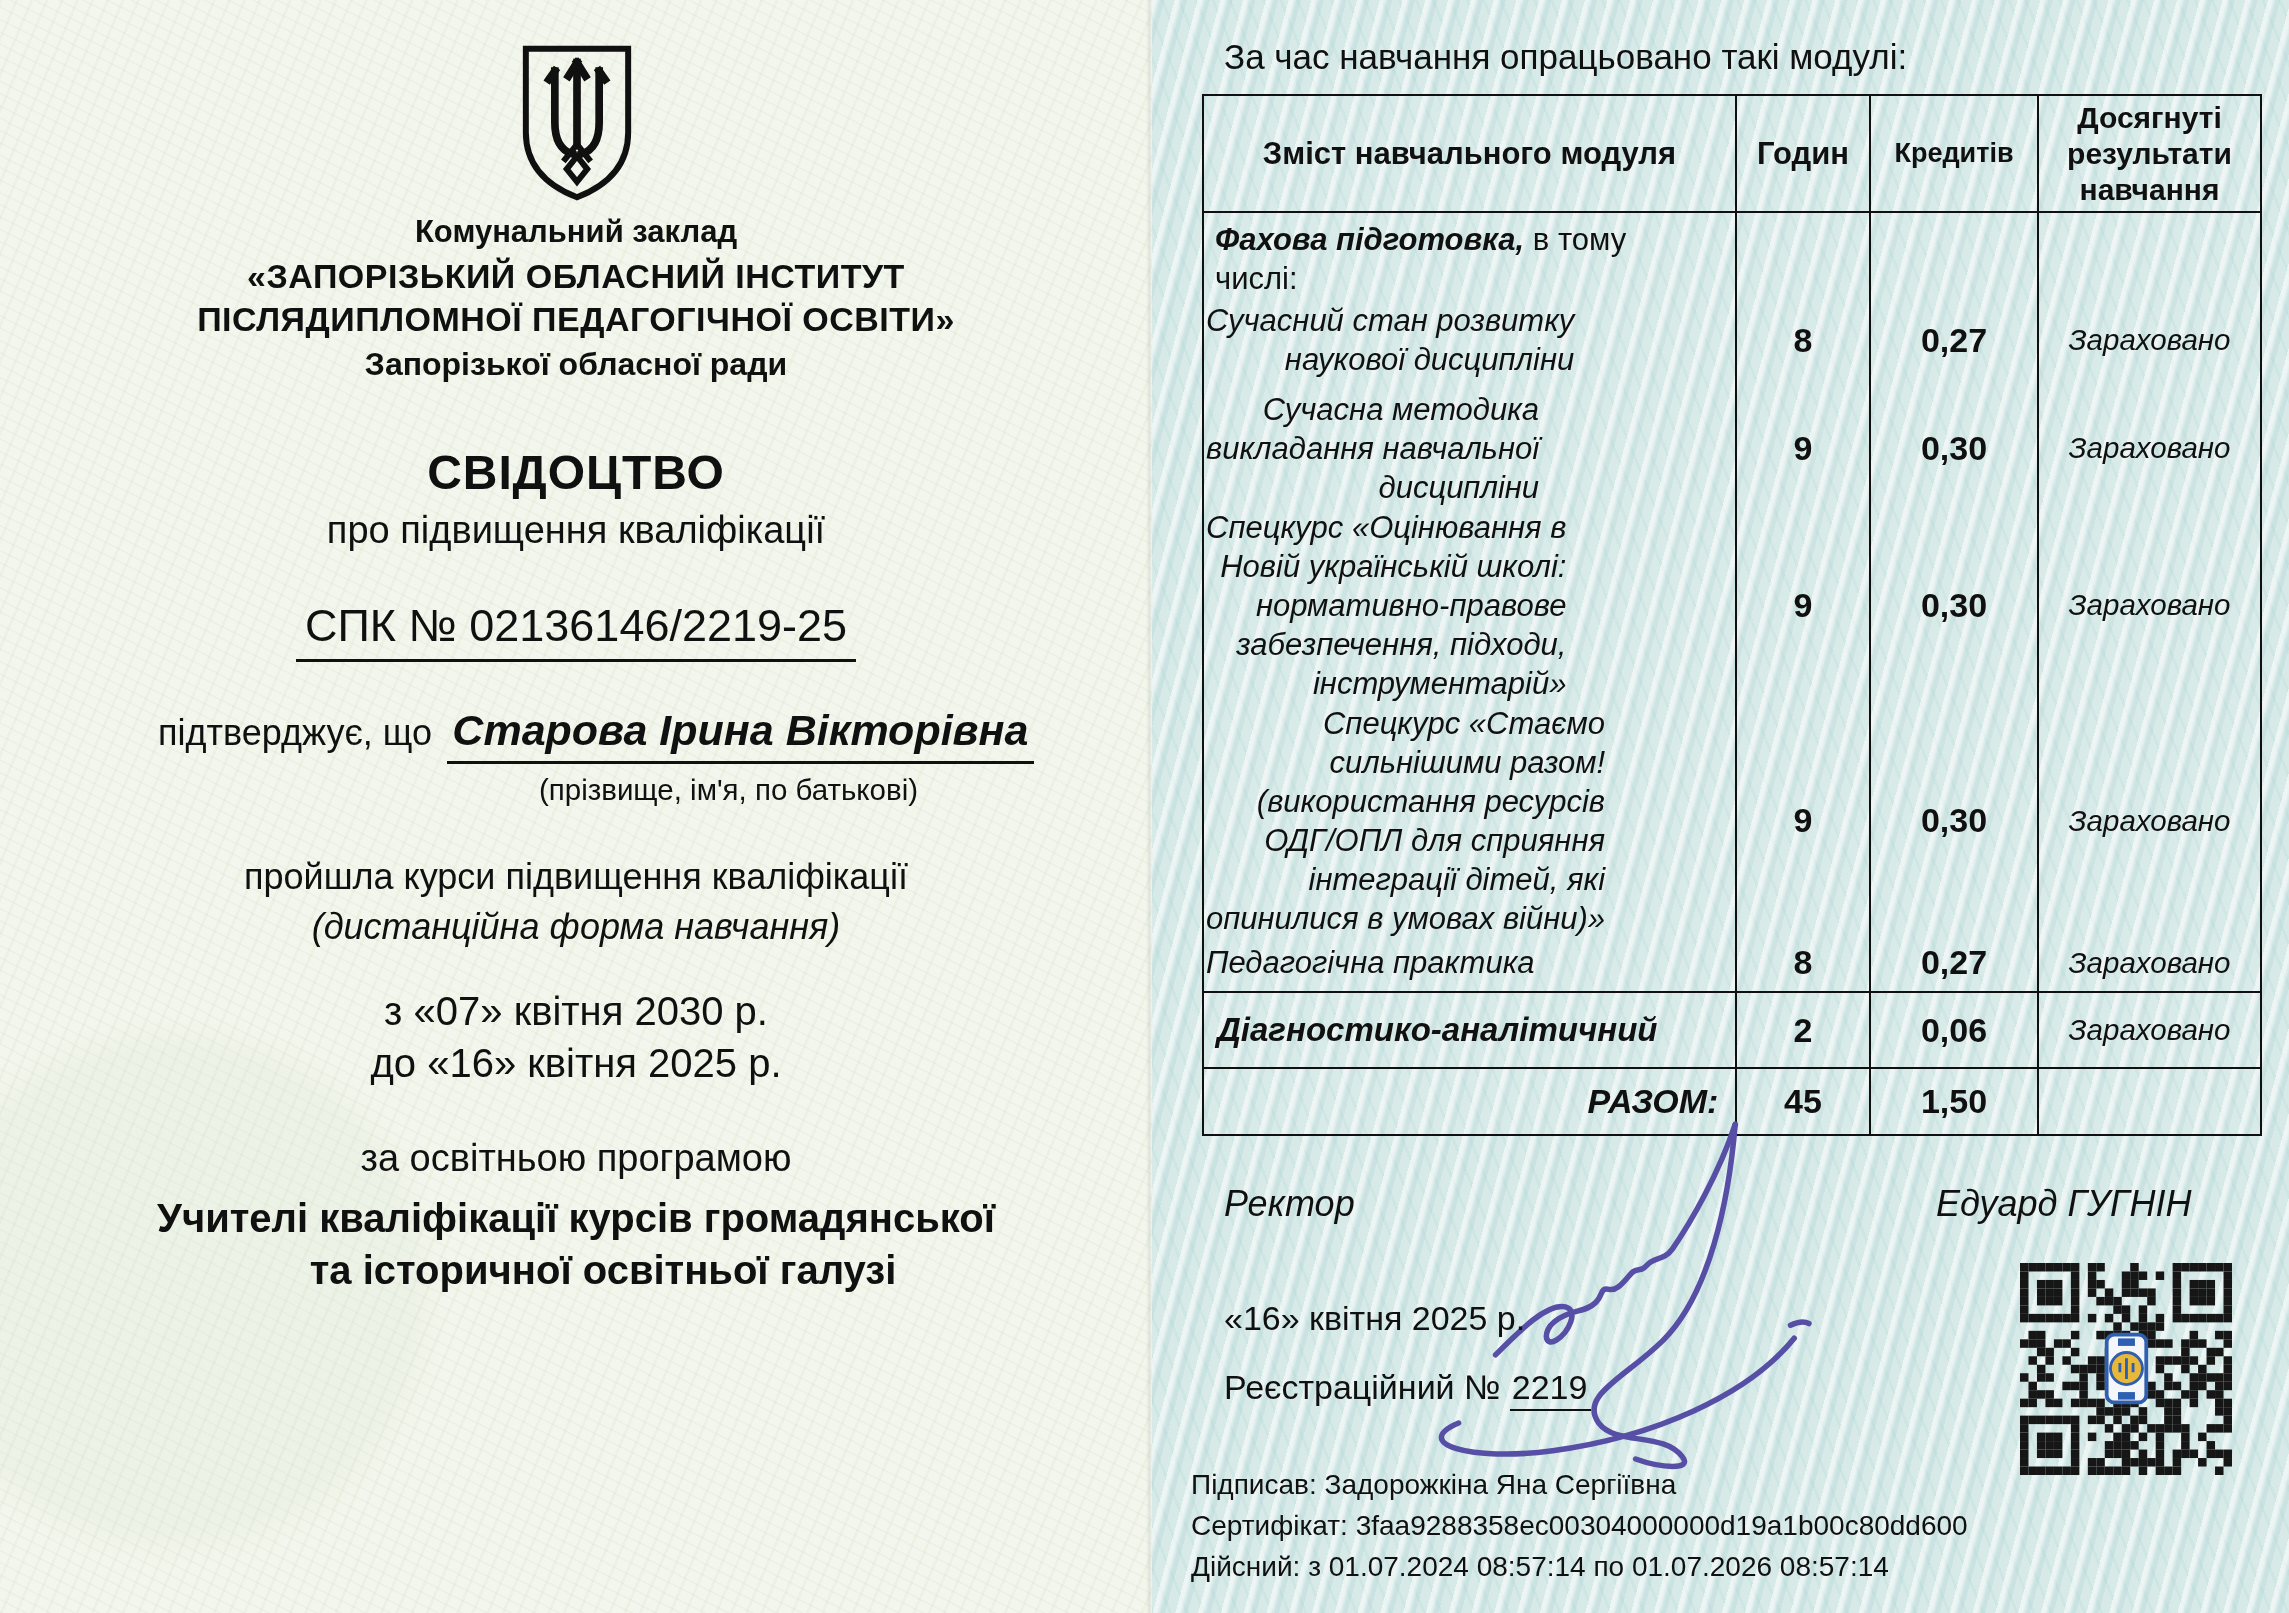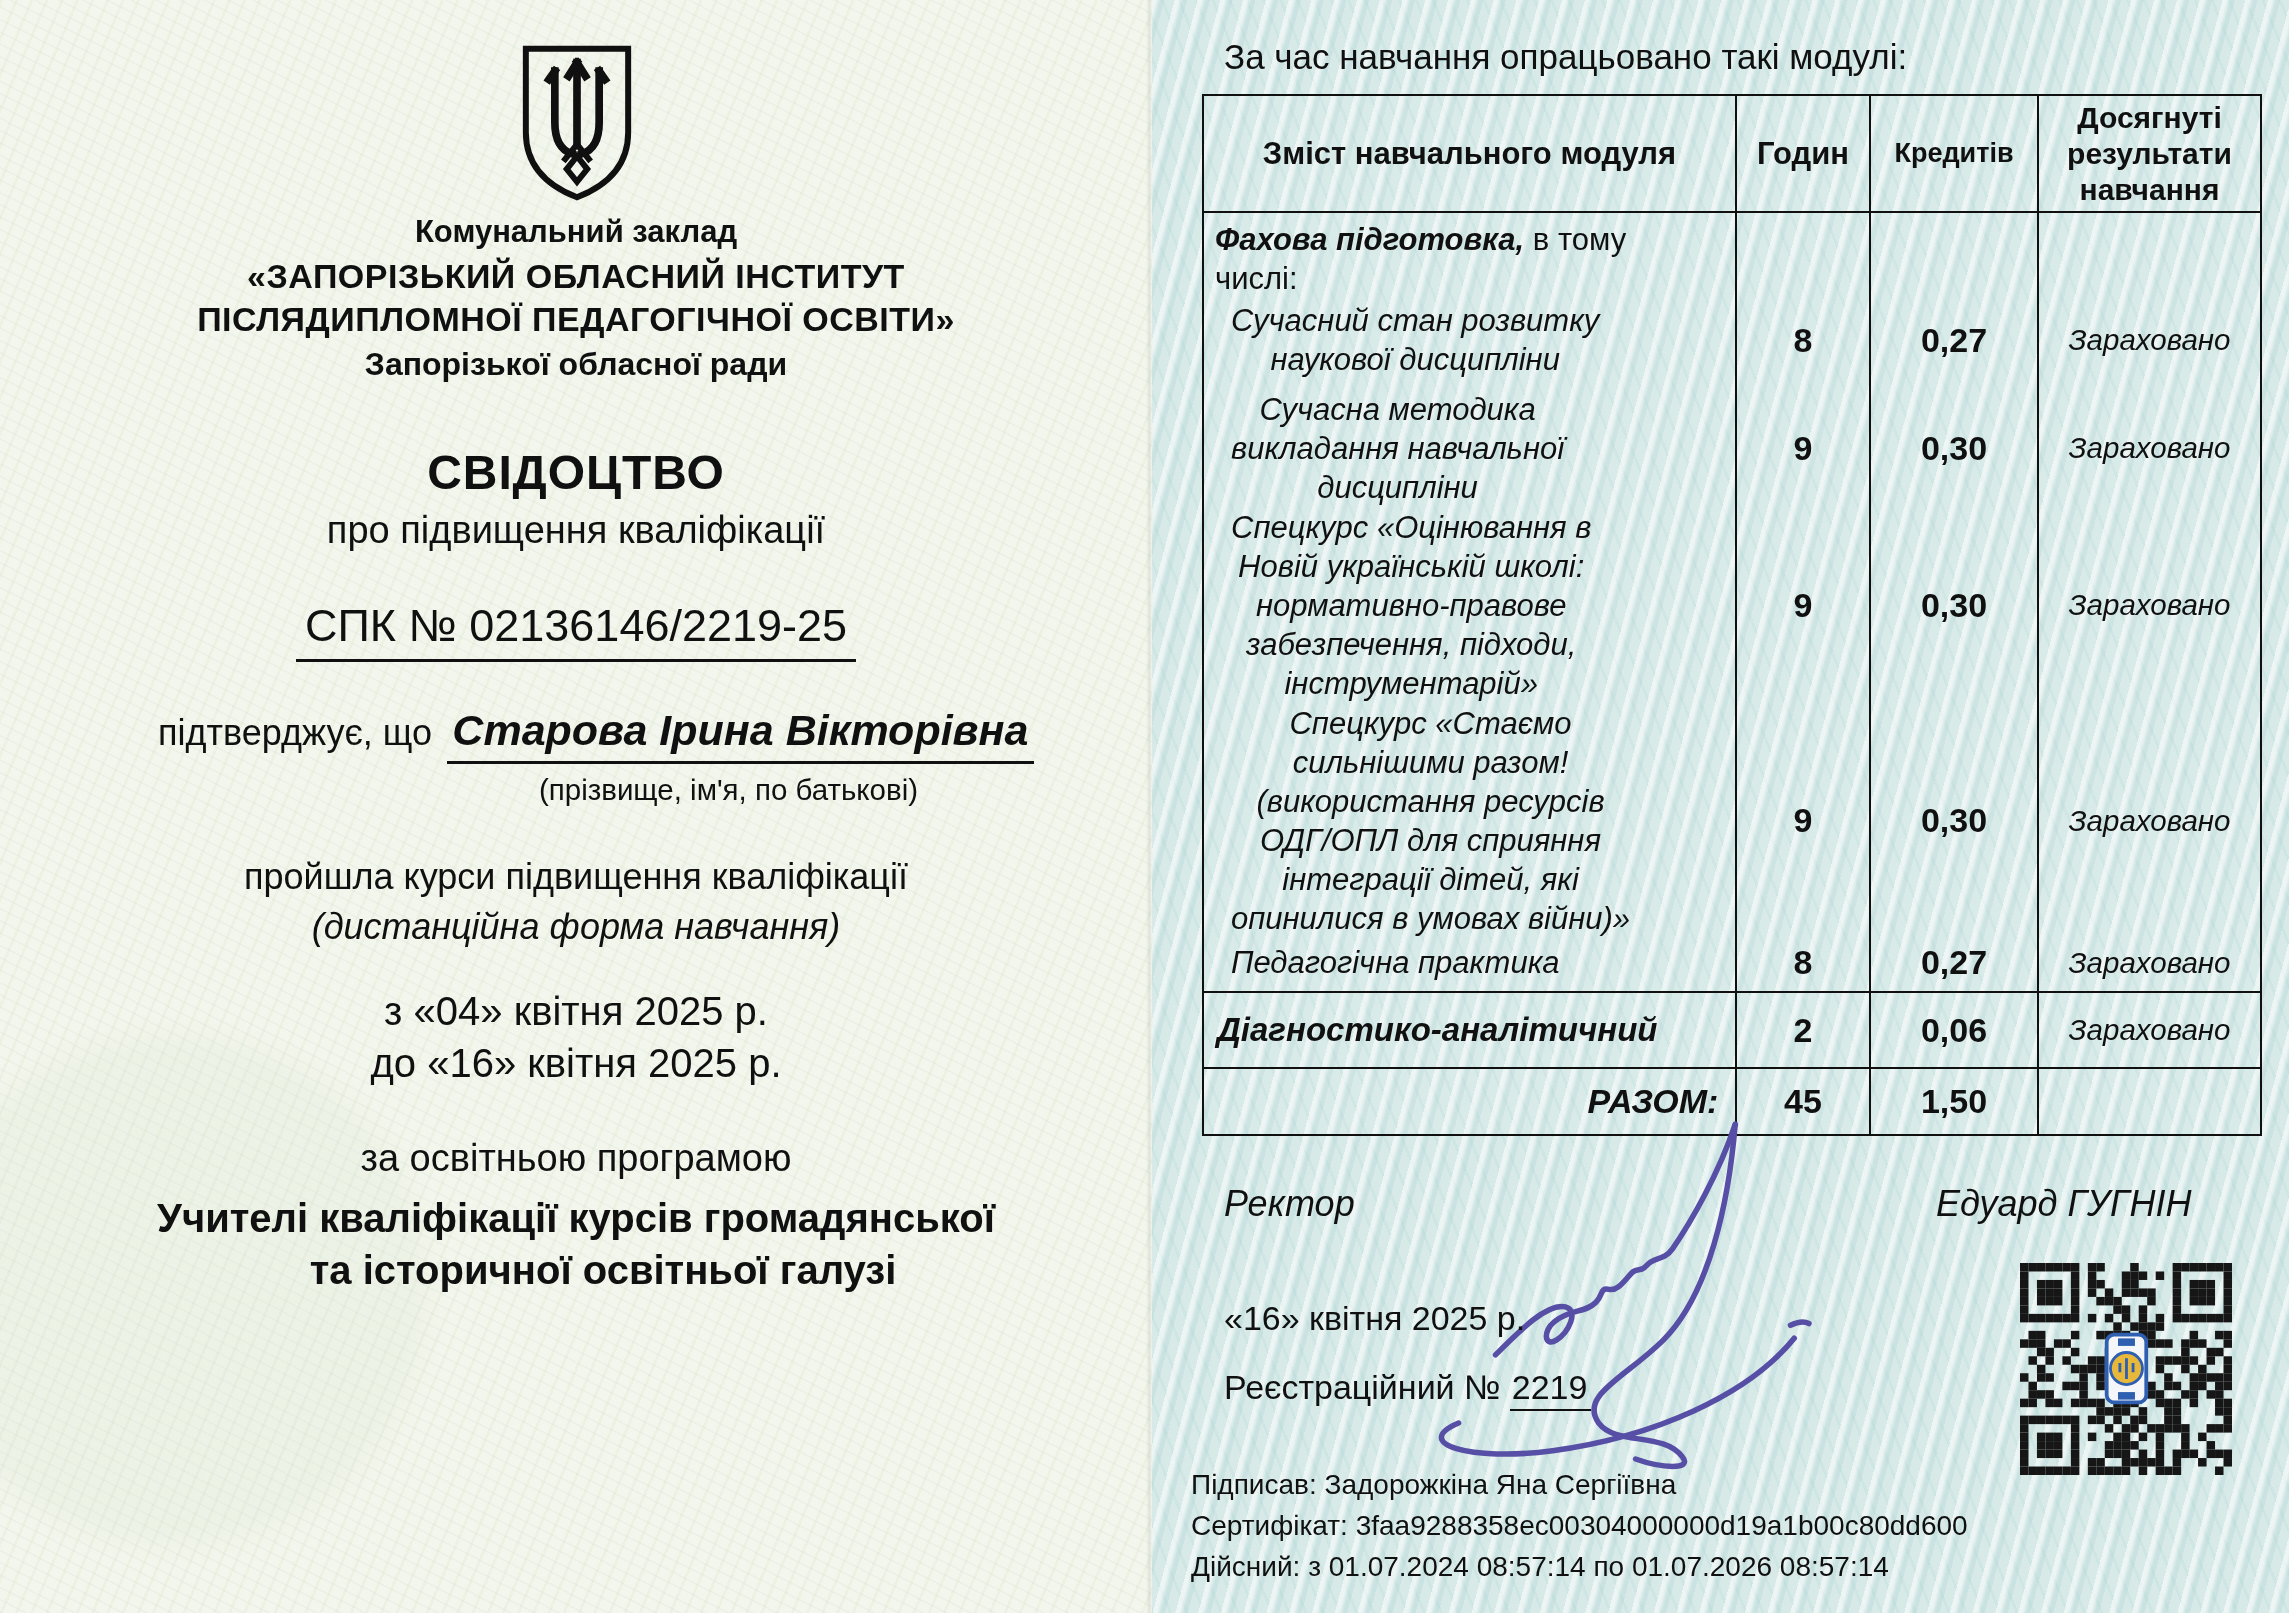--- a/index.html
+++ b/index.html
@@ -56,21 +56,21 @@
   .trow{display:grid;grid-template-columns:533px 134px 168px auto;}
   .tcell{border-right:2.8px solid #101010;box-sizing:border-box;display:flex;align-items:center;justify-content:center;
     padding:3.7px 9.2px;}
   .tcell:last-child{border-right:none;}
   .thead .tcell{font-weight:700;text-align:center;}
   .thead{border-bottom:2.8px solid #101010;height:115px;}
   .th-module{font-size:31px;}
   .th-hours{font-size:31px;}
   .th-credits{font-size:27px;}
   .th-results{font-size:30px;line-height:1.2;}
-  .mod-name{justify-content:flex-start;text-align:center;font-style:italic;font-size:31px;line-height:39px;white-space:pre-line;padding-left:27px;}
+  .mod-name{justify-content:flex-start;text-align:right;font-style:italic;font-size:31px;line-height:39px;white-space:pre-line;padding-left:2px;}
   .mod-intro-cell{justify-content:flex-start;text-align:left;font-size:31px;line-height:39px;white-space:pre-line;padding-left:11px;align-items:flex-start;padding-top:7.4px;}
   .gt-bold{font-weight:700;font-style:italic;text-align:center;}
   .num{font-weight:700;font-size:34px;}
   .res{font-style:italic;font-size:29.5px;}
   .r-intro{height:81px;}
   .r-1{height:92px;}
   .r-2{height:118px;}
   .r-3{height:196px;}
   .r-4{height:234px;}
   .r-5{height:57px;}
@@ -124,21 +124,21 @@
 
   <div class="abs confirm-line">
     <span class="confirm-prefix">підтверджує, що</span>
     <span class="holder-name">Старова Ірина Вікторівна</span>
   </div>
   <div class="abs ctr holder-hint">(прізвище, ім'я, по батькові)</div>
 
   <div class="abs ctr course-line">пройшла курси підвищення кваліфікації</div>
   <div class="abs ctr course-form">(дистанційна форма навчання)</div>
 
-  <div class="abs ctr date-from">з «04» квітня 2025 р.</div>
+  <div class="abs ctr date-from">з «07» квітня 2030 р.</div>
   <div class="abs ctr date-to">до «16» квітня 2025 р.</div>
 
   <div class="abs ctr program-intro">за освітньою програмою</div>
   <div class="abs ctr program-n1">Учителі кваліфікації курсів громадянської</div>
   <div class="abs ctr program-n2">та історичної освітньої галузі</div>
 </div>
 
 <div class="seam"></div>
 
 <div class="page right-page">

